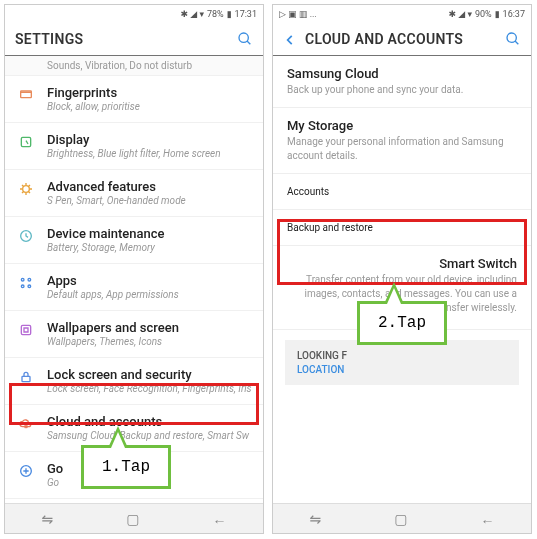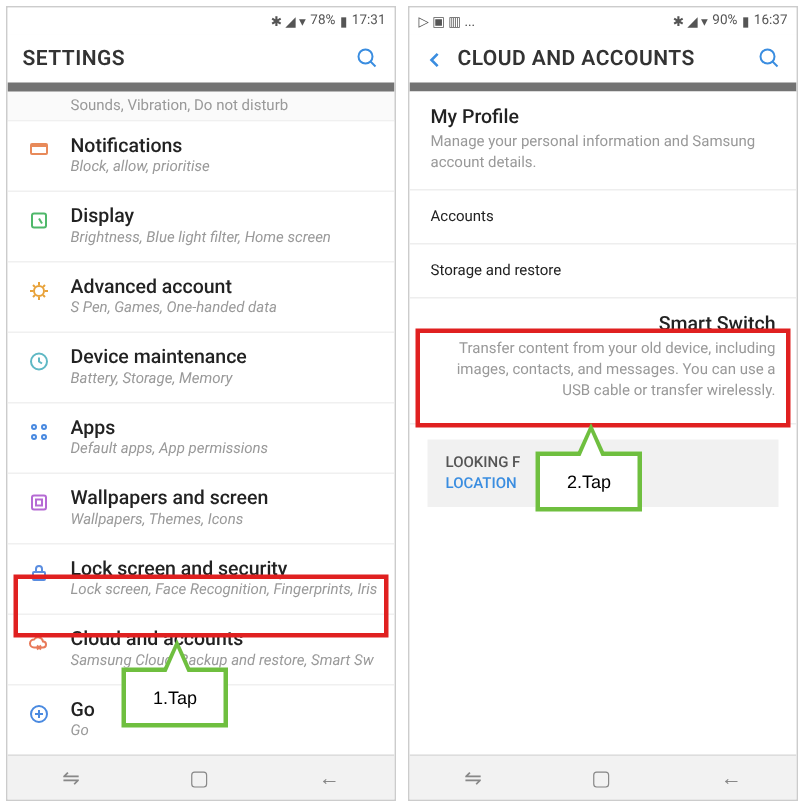--- a/index.html
+++ b/index.html
@@ -33,21 +33,21 @@
     color: #555;
     padding: 0 6px;
     gap: 3px;
   }
   .statusbar .left { margin-right: auto; display:flex; gap:3px; color:#555;}
   .header {
     display: flex;
     align-items: flex-end;
     padding: 8px 10px;
     background: #fff;
-    border-bottom: 6px solid #737373;
+    border-bottom: 1px solid #737373;
   }
   .header .title {
     font-weight: 600;
     font-size: 14px;
     color: #333;
     flex: 1;
     letter-spacing: 0.3px;
   }
   .header .back { color: #3a8de0; font-size: 16px; margin-right: 8px; cursor:pointer;}
   .header .search { color: #3a8de0; font-size: 16px; cursor:pointer;}
@@ -133,23 +133,23 @@
     position: absolute;
     border: 3px solid #e02020;
     pointer-events: none;
   }
   
   .callout {
     position: absolute;
     background: #fff;
     border: 3px solid #6fbf3f;
     padding: 10px 18px;
-    font-size: 12px;
+    font-size: 16px;
     color: #000;
-    font-family: Liberation Sans, sans-serif;
+    font-family: Liberation Mono, monospace;
   }
   .callout::before {
     content: "";
     position: absolute;
     top: -22px;
     left: 24px;
     width: 0; height: 0;
     border-left: 10px solid transparent;
     border-right: 10px solid transparent;
     border-bottom: 22px solid #6fbf3f;
@@ -189,21 +189,21 @@
   <div class="list">
 
     <div class="row">
       <span class="icon">
         <svg width="16" height="16" viewBox="0 0 24 24" fill="none" stroke="#e88a5a" stroke-width="2">
             <rect x="4" y="6" width="16" height="10" rx="1"></rect>
             <path d="M4 8h16"></path>
           </svg>
       </span>
       <div class="texts">
-        <div class="label">Notifications</div>
+        <div class="label">Fingerprints</div>
         <div class="sub">Block, allow, prioritise</div>
       </div>
     </div>
 
     <div class="row">
       <span class="icon">
         <svg width="16" height="16" viewBox="0 0 24 24" fill="none" stroke="#4fb86a" stroke-width="2">
             <rect x="5" y="5" width="14" height="14" rx="2"></rect>
             <path d="M12 10l3 5"></path>
           </svg>
@@ -215,22 +215,22 @@
     </div>
 
     <div class="row">
       <span class="icon">
         <svg width="16" height="16" viewBox="0 0 24 24" fill="none" stroke="#e8a23a" stroke-width="2">
             <circle cx="12" cy="12" r="5"></circle>
             <path d="M12 3v3M12 18v3M3 12h3M18 12h3M6 6l2 2M16 16l2 2M6 18l2-2M16 8l2-2"></path>
           </svg>
       </span>
       <div class="texts">
-        <div class="label">Advanced account</div>
-        <div class="sub">S Pen, Games, One-handed data</div>
+        <div class="label">Advanced features</div>
+        <div class="sub">S Pen, Smart, One-handed mode</div>
       </div>
     </div>
 
     <div class="row">
       <span class="icon">
         <svg width="16" height="16" viewBox="0 0 24 24" fill="none" stroke="#5fb8c4" stroke-width="2">
             <circle cx="12" cy="12" r="8"></circle>
             <path d="M12 8v4l3 2"></path>
           </svg>
       </span>
@@ -343,25 +343,29 @@
     <span class="title">CLOUD AND ACCOUNTS</span>
     <span class="search">
       <svg width="16" height="16" viewBox="0 0 24 24" fill="none" stroke="#3a8de0" stroke-width="2">
           <circle cx="10" cy="10" r="7"></circle>
           <line x1="20" y1="20" x2="15" y2="15"></line>
         </svg>
     </span>
   </div>
   <div class="list">
     <div class="section-sub">
-      <div class="label">My Profile</div>
+      <div class="label">Samsung Cloud</div>
+      <div class="sub">Back up your phone and sync your data.</div>
+    </div>
+    <div class="section-sub">
+      <div class="label">My Storage</div>
       <div class="sub">Manage your personal information and Samsung account details.</div>
     </div>
     <div class="plainrow">Accounts</div>
-    <div class="plainrow">Storage and restore</div>
+    <div class="plainrow">Backup and restore</div>
     <div class="section-sub" style="padding-bottom:14px;text-align:right;">
       <div class="label">Smart Switch</div>
       <div class="sub">Transfer content from your old device, including images, contacts, and messages. You can use a USB cable or transfer wirelessly.</div>
     </div>
     <div class="lookbox">
       <div class="t1">LOOKING F</div>
       <div class="t2">LOCATION</div>
     </div>
   </div>
   <div class="navbar">

